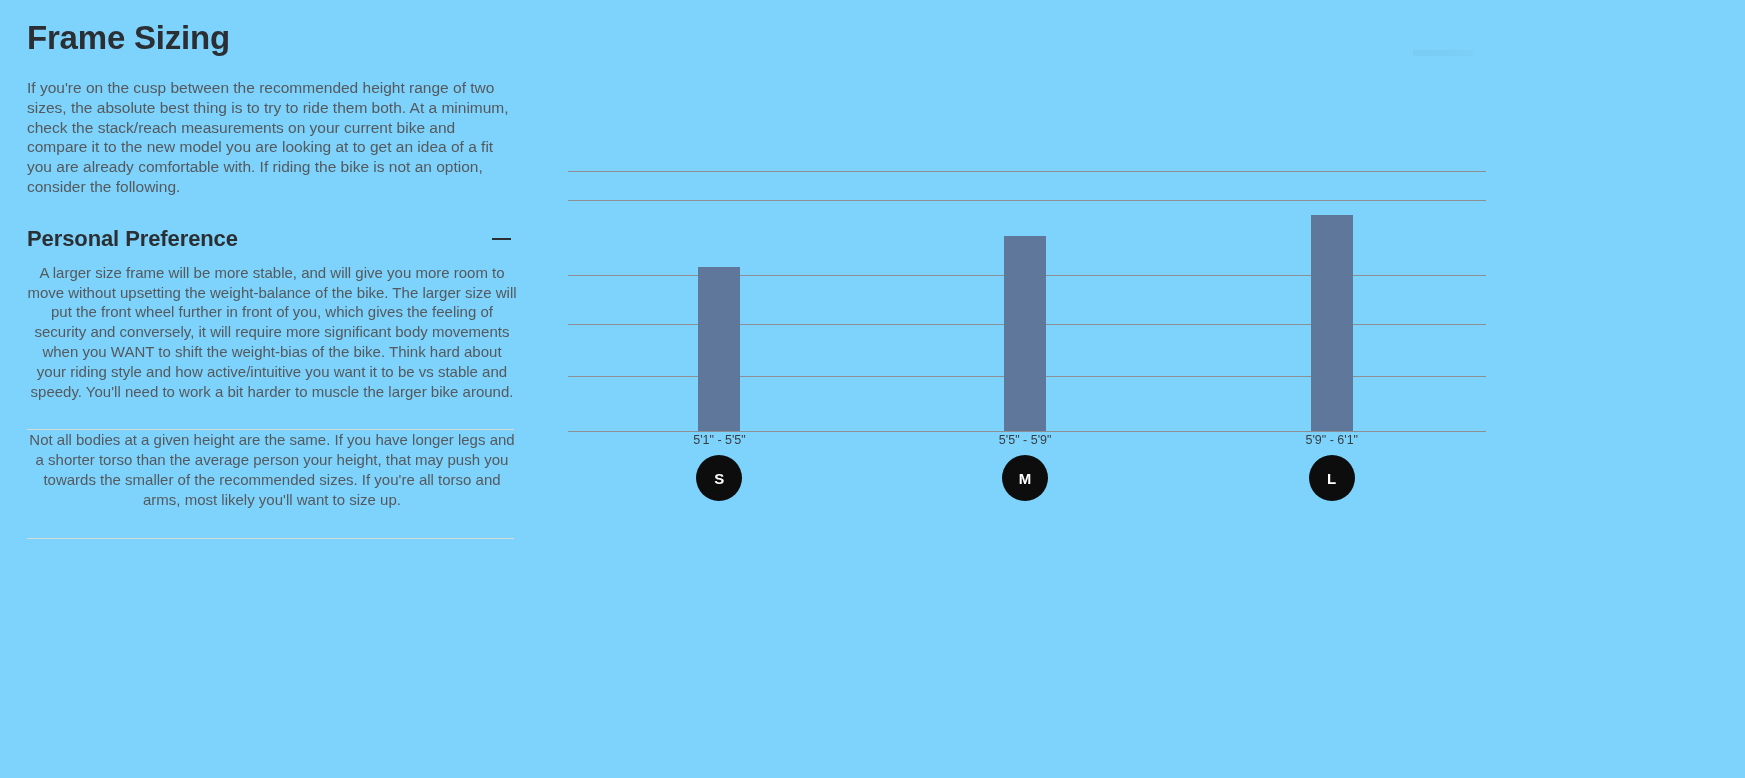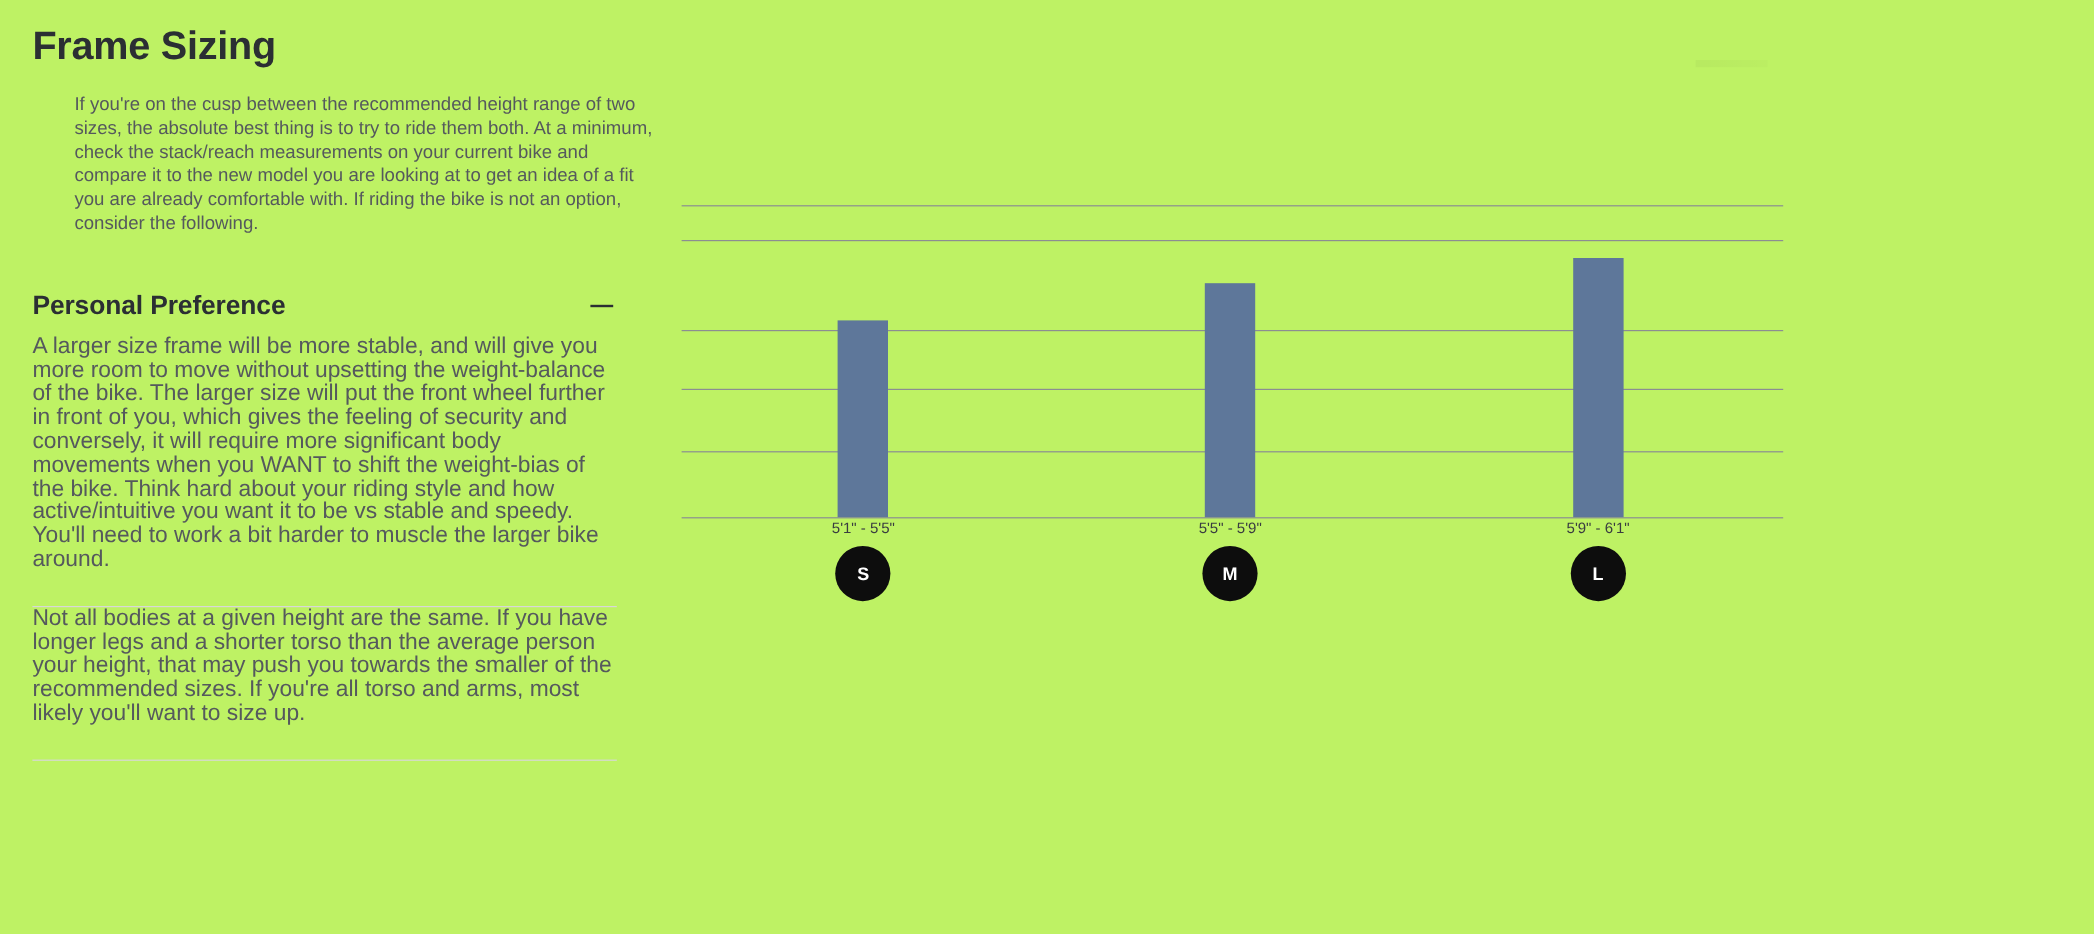--- a/index.html
+++ b/index.html
@@ -7,21 +7,21 @@
     width: 1745px;
     height: 778px;
     background: #ffffff;
     font-family: "Liberation Sans", sans-serif;
     overflow: hidden;
   }
   .page {
     position: relative;
     width: 1745px;
     height: 778px;
-    background: #bef264;
+    background: #7dd3fc;
   }
 
   
   .left-col {
     position: absolute;
     left: 27px;
     top: 0px;
     width: 487px;
   }
   .page-title {
@@ -31,26 +31,26 @@
     color: #2b2f33;
     letter-spacing: -0.2px;
     margin-top: 18px;
     margin-bottom: 20px;
   }
   .intro-text {
     font-size: 15.5px;
     line-height: 19.8px;
     color: #55595d;
     width: 490px;
-    margin-left: 35px;
   }
 
   .accordion {
-    margin-top: 38px;
+    margin-top: 22px;
     width: 487px;
+    text-align: center;
   }
   .acc-section { width: 487px; }
   .acc-head {
     position: relative;
     display: flex;
     align-items: center;
     justify-content: space-between;
     padding: 6px 0 10px 0;
     cursor: pointer;
   }
@@ -71,21 +71,21 @@
   .acc-toggle::before {
     content: "";
     position: absolute;
     left: 0;
     top: 9px;
     width: 19px;
     height: 2px;
     background: #2b2f33;
   }
   .acc-body {
-    font-size: 19px;
+    font-size: 15px;
     line-height: 19.8px;
     color: #55595d;
     padding-bottom: 28px;
     width: 490px;
   }
   .divider {
     height: 1px;
     background: #d8d8d8;
     width: 487px;
     margin: 0;

